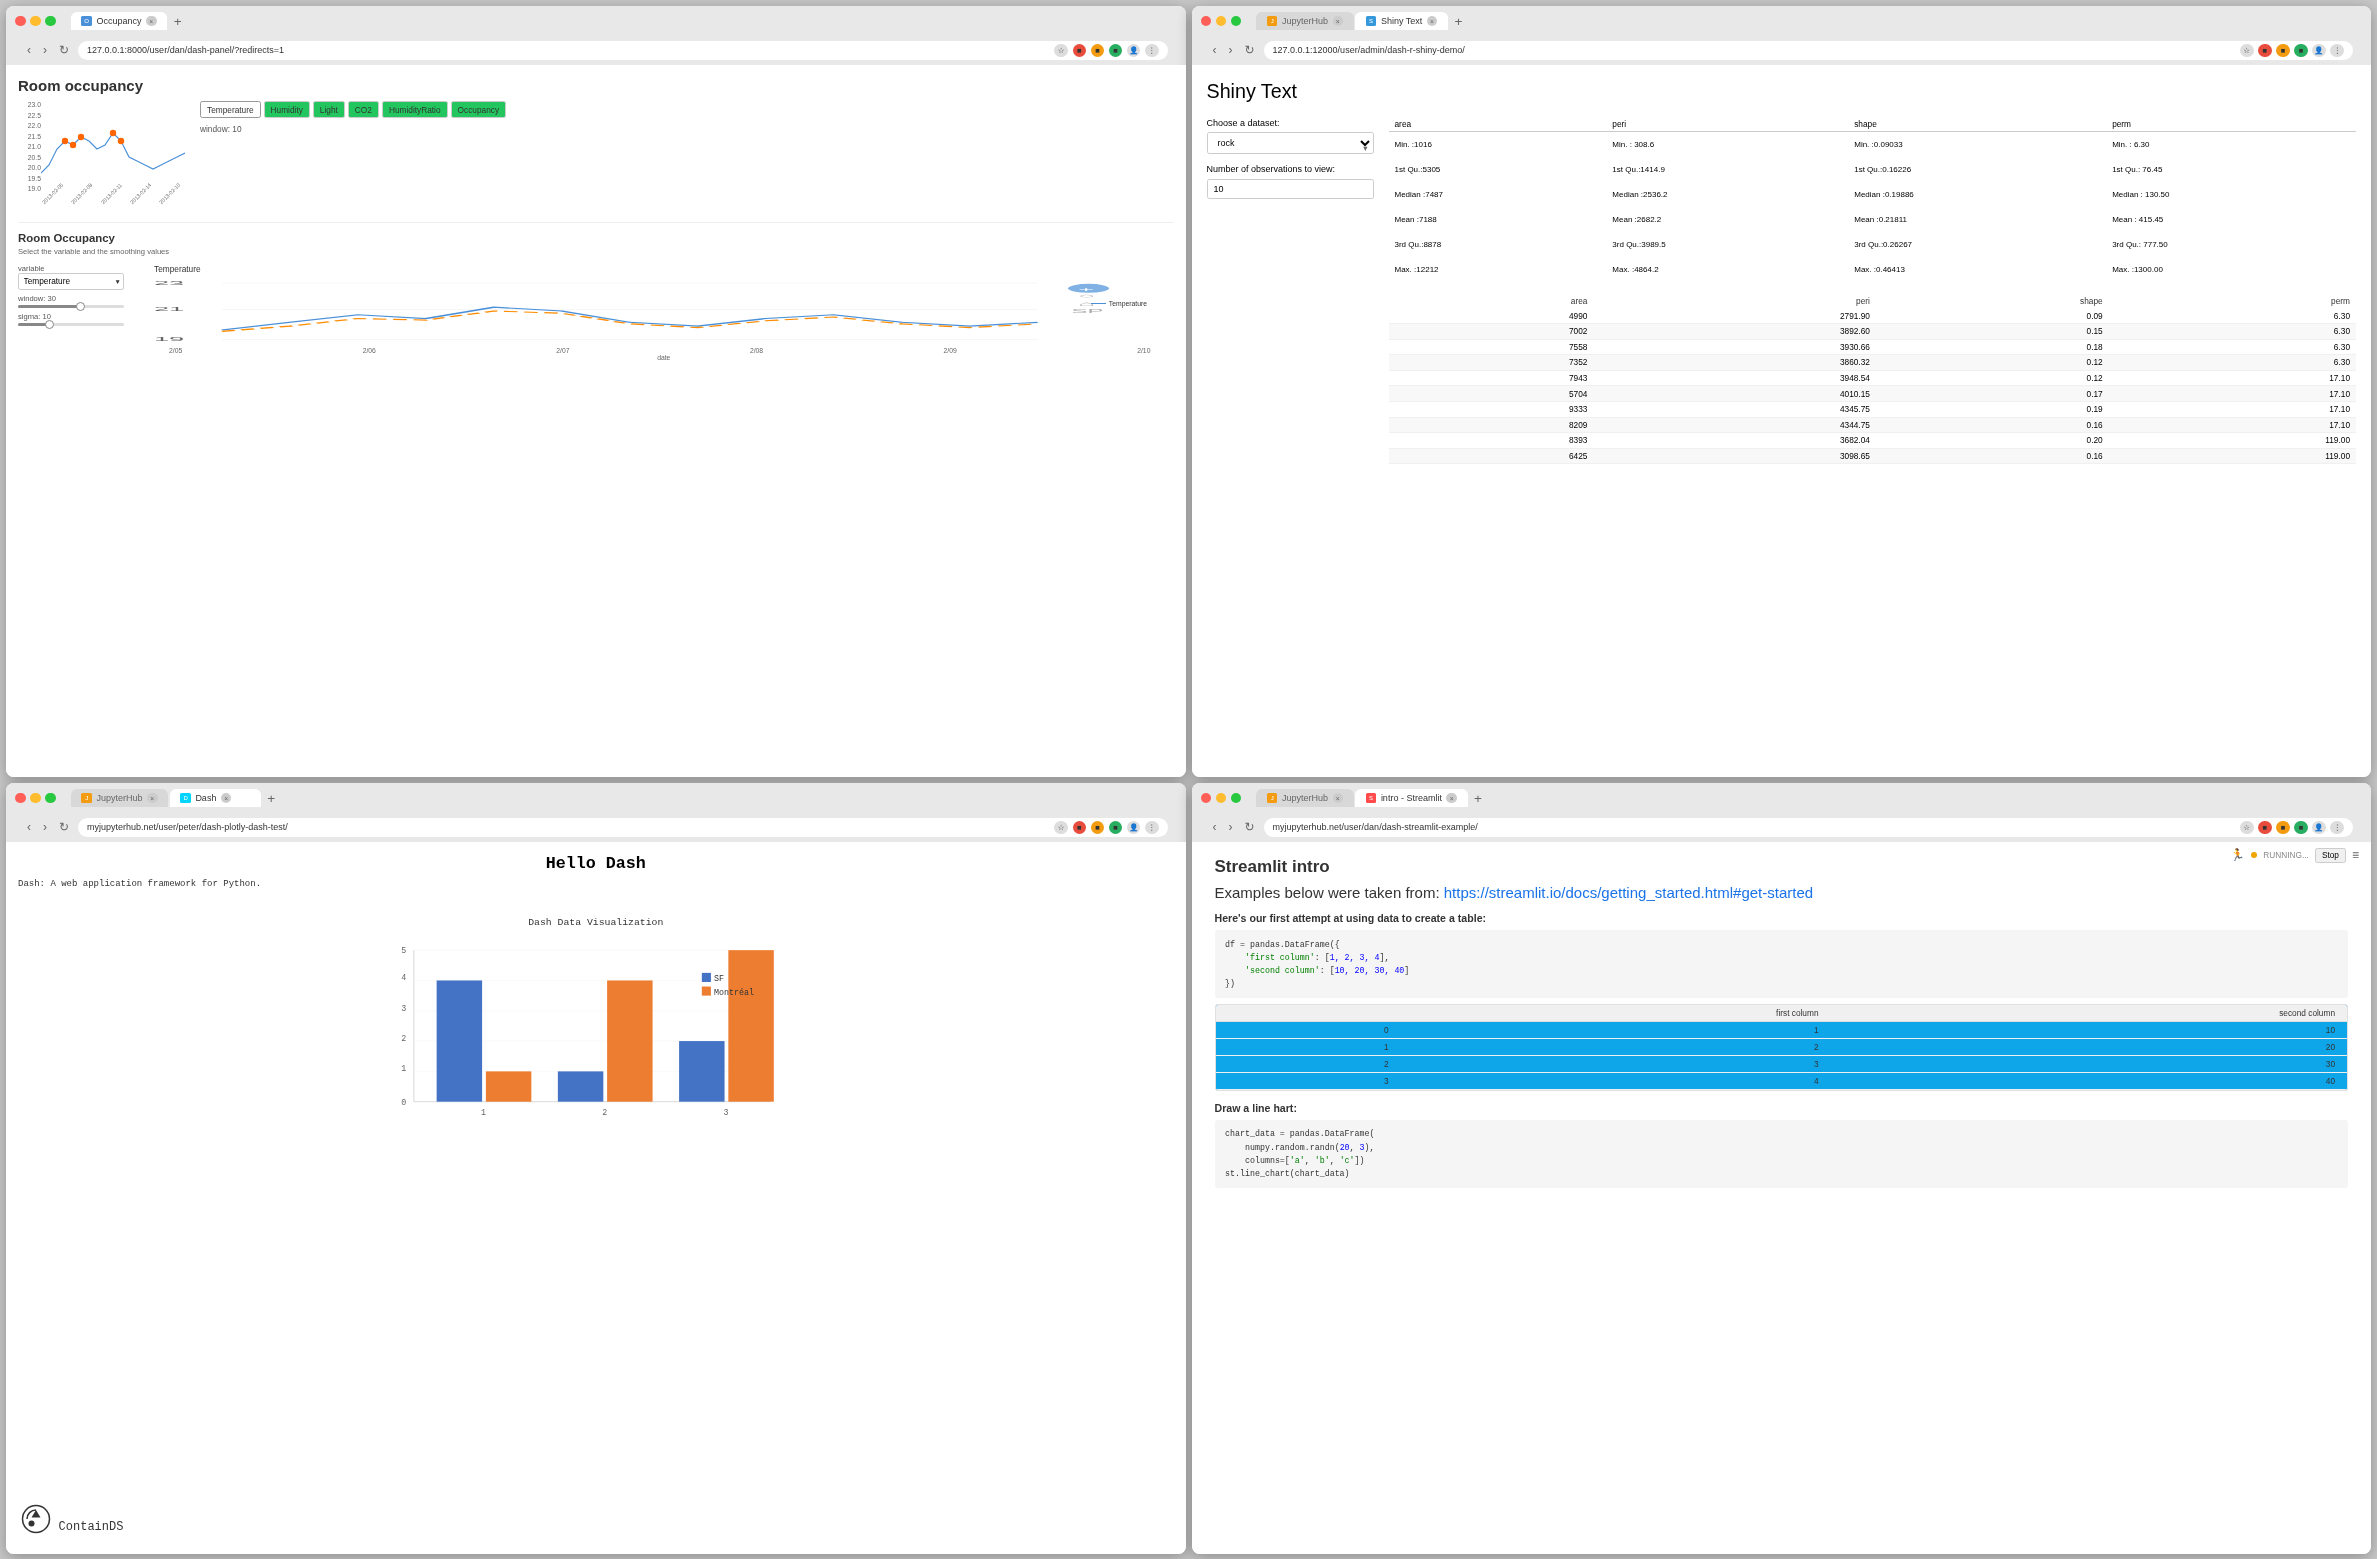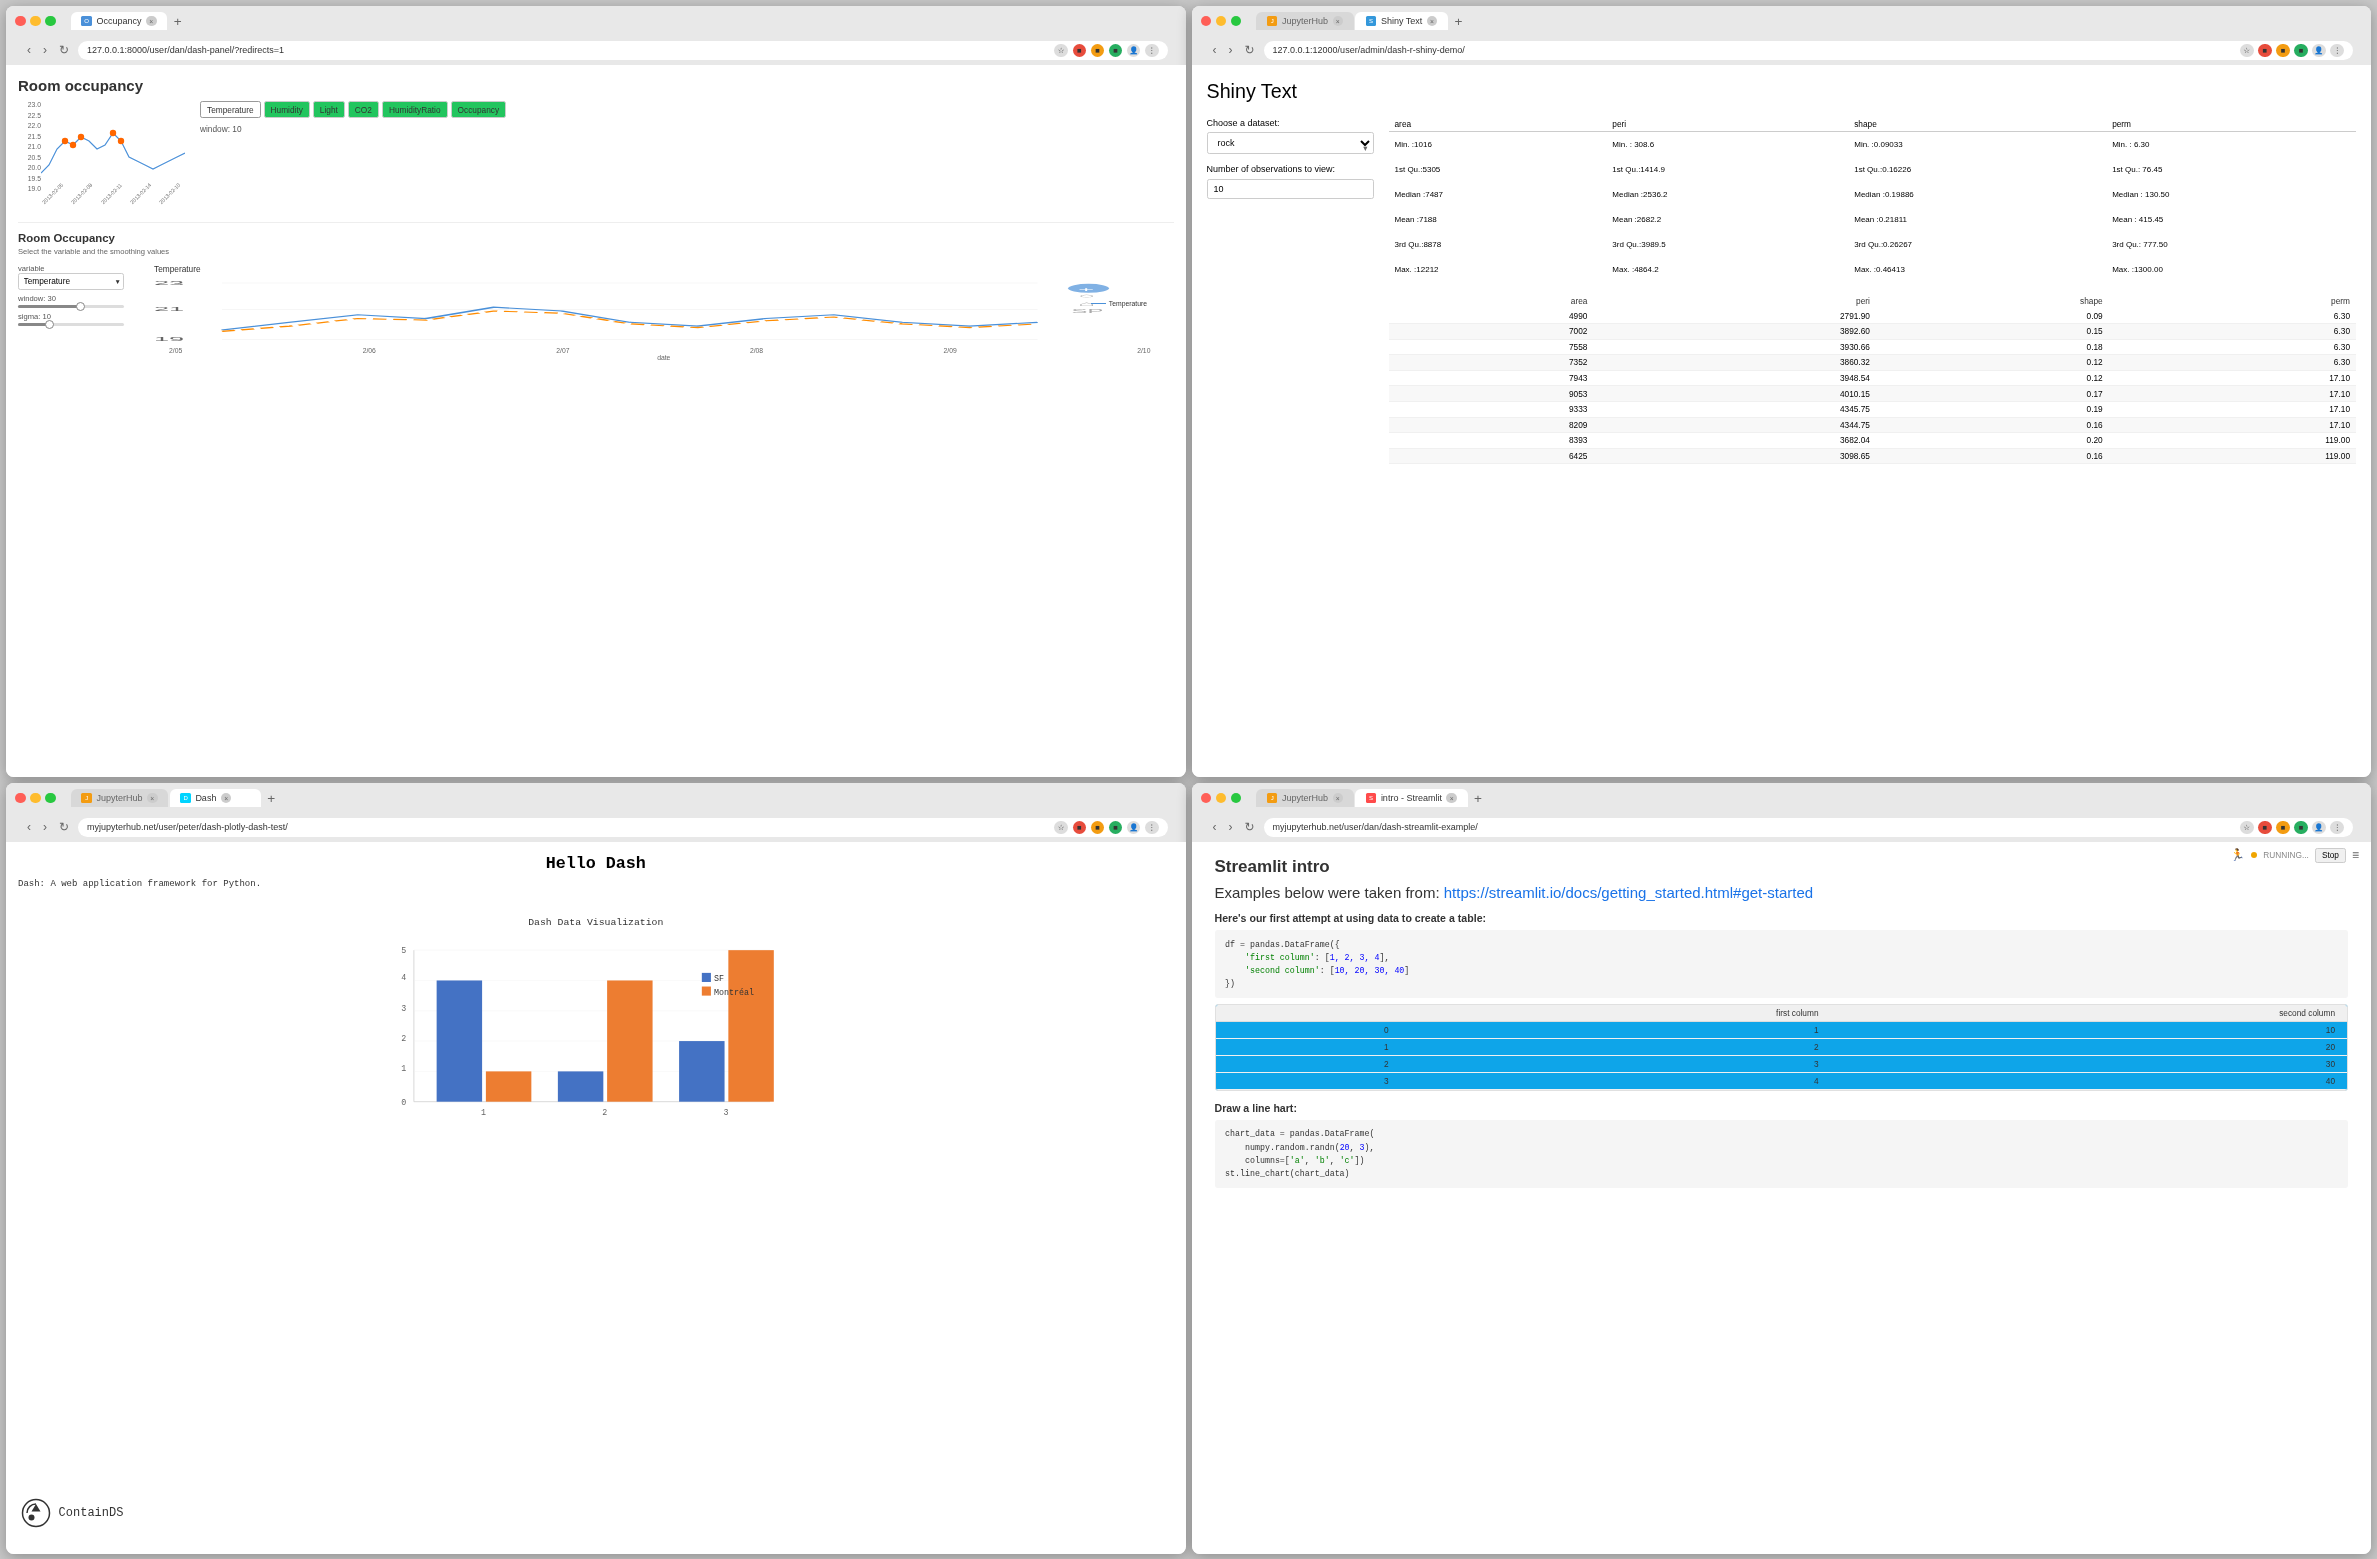--- a/index.html
+++ b/index.html
@@ -500,24 +500,24 @@
     }
 
     .dash-chart-area {
       width: 100%;
       height: 197px;
       position: relative;
     }
 
     .containds-logo {
       display: flex;
-      align-items: center;
+      align-items: flex-end;
       gap: 7.6px;
       position: absolute;
-      bottom: 26px;
+      bottom: 20px;
       left: 15px;
     }
 
     .containds-icon {
       width: 30px;
       height: 30px;
     }
 
     .containds-text {
       font-size: 12px;
@@ -934,21 +934,21 @@
                   <td>0.12</td>
                   <td>6.30</td>
                 </tr>
                 <tr>
                   <td>7943</td>
                   <td>3948.54</td>
                   <td>0.12</td>
                   <td>17.10</td>
                 </tr>
                 <tr>
-                  <td>9053</td>
+                  <td>5704</td>
                   <td>4010.15</td>
                   <td>0.17</td>
                   <td>17.10</td>
                 </tr>
                 <tr>
                   <td>9333</td>
                   <td>4345.75</td>
                   <td>0.19</td>
                   <td>17.10</td>
                 </tr>

